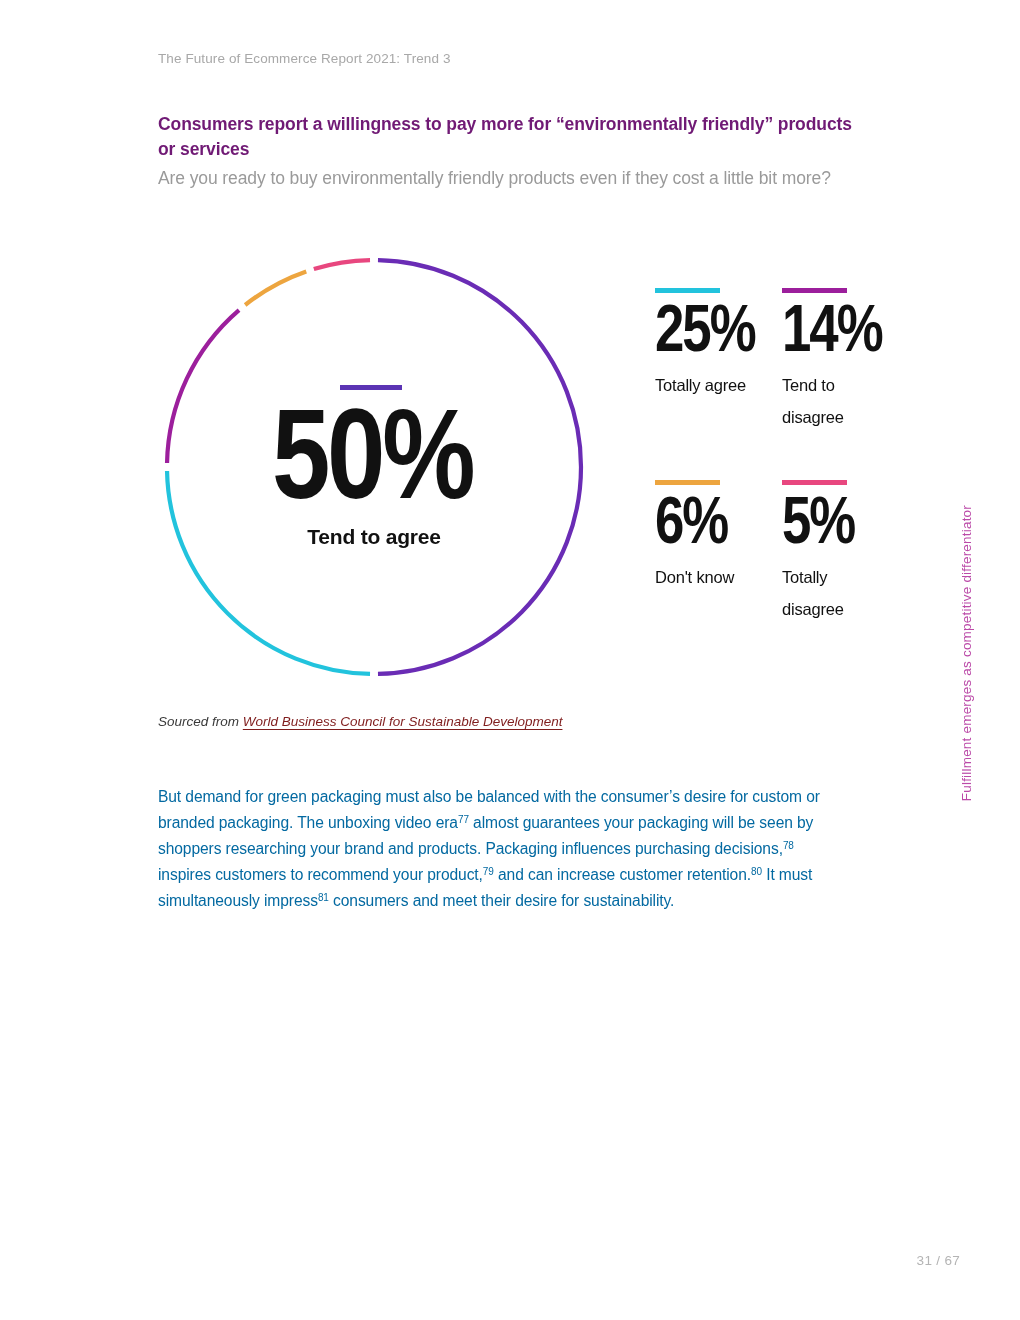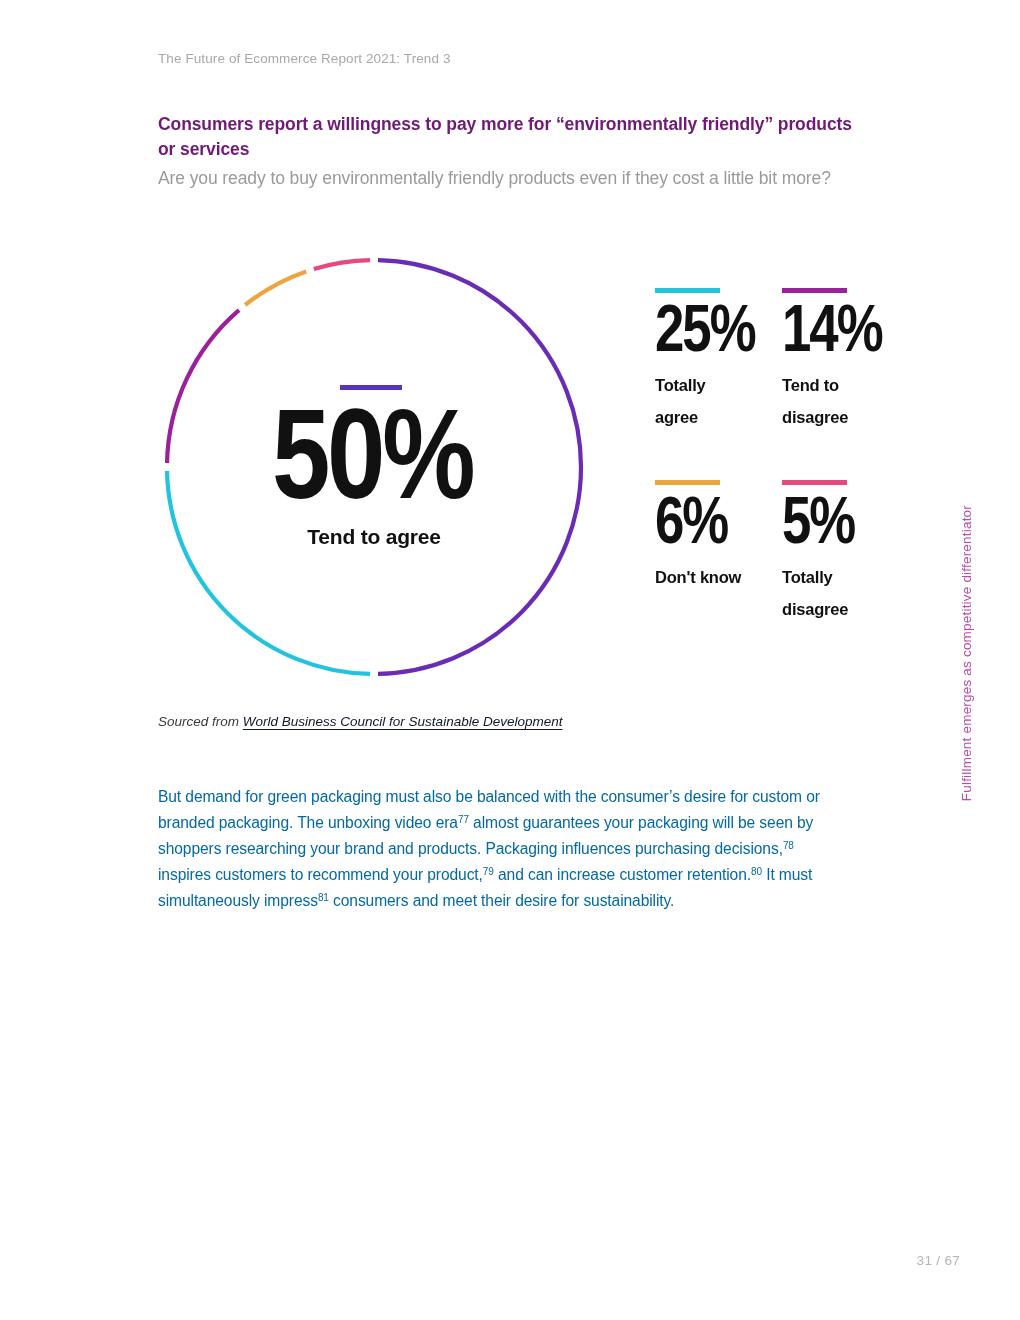--- a/index.html
+++ b/index.html
@@ -132,39 +132,39 @@
     line-height: 0.86;
     letter-spacing: -2.5px;
     color: #111111;
     transform: scaleX(0.8);
     transform-origin: left center;
     white-space: nowrap;
   }
   .legend-label {
     margin-top: 12px;
     font-size: 16.5px;
-    font-weight: bold;
+    font-weight: normal;
     line-height: 1.95;
     letter-spacing: -0.2px;
     color: #111111;
     max-width: 92px;
   }
 
   
   .source {
     position: absolute;
     left: 158px;
     top: 714px;
     font-size: 13.5px;
     font-style: italic;
     color: #3a3a3a;
     white-space: nowrap;
   }
   .source a {
-    color: #0f172a;
+    color: #7f1d1d;
     text-decoration: underline;
     text-underline-offset: 3px;
   }
 
   
   .body-copy {
     position: absolute;
     left: 158px;
     top: 768px;
     width: 692px;

